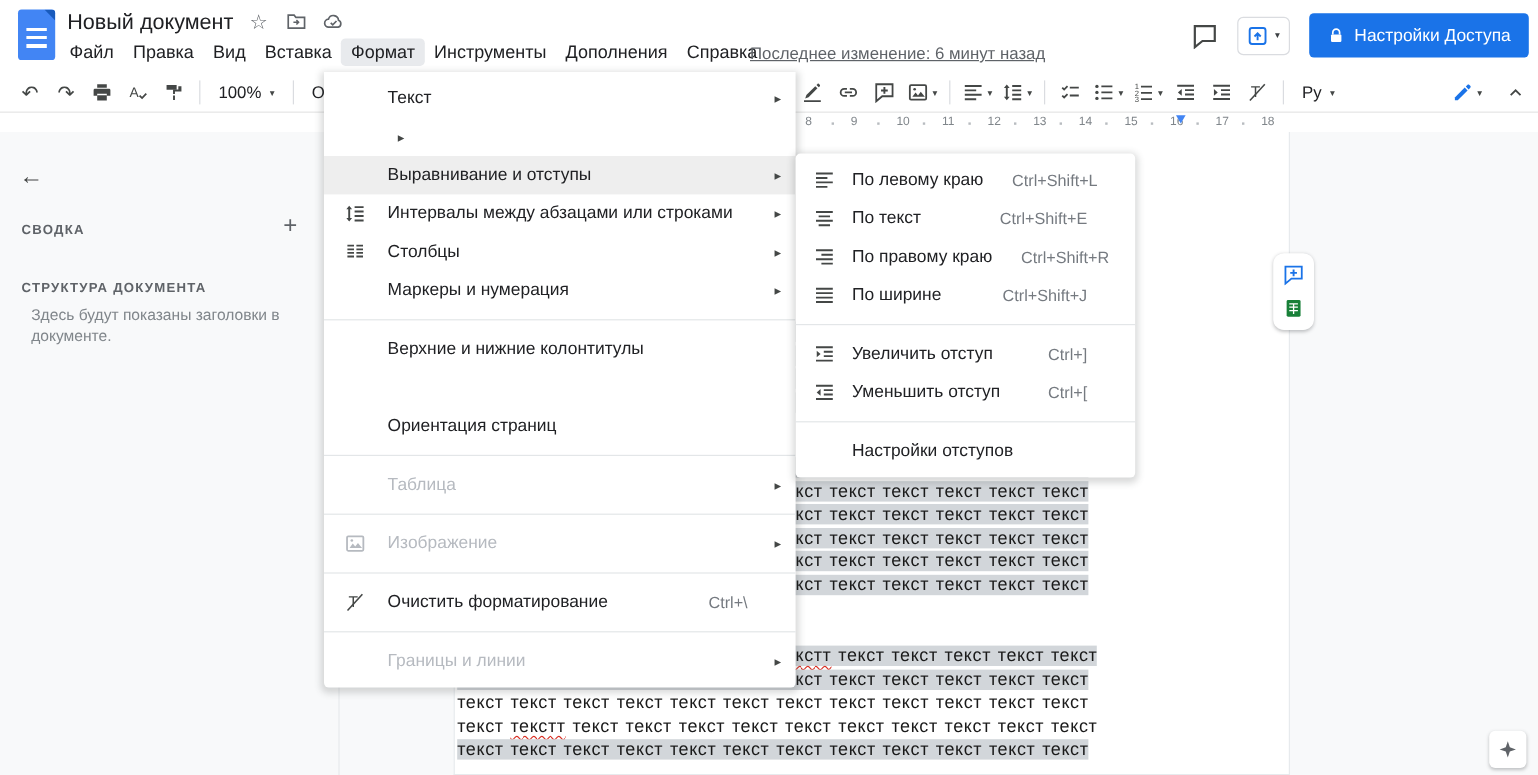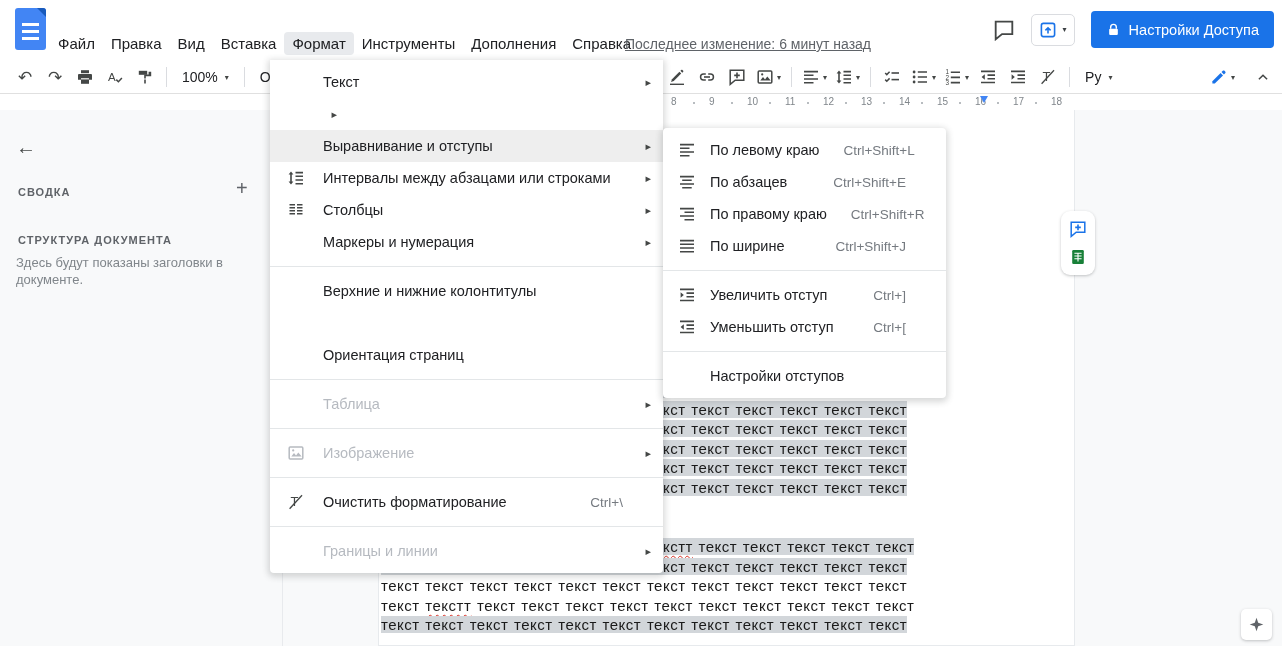--- a/index.html
+++ b/index.html
@@ -47,21 +47,21 @@
   .ruler-marker{position:absolute; left:980px; top:96px; width:0; height:0; border-left:4px solid transparent; border-right:4px solid transparent; border-top:7px solid var(--docsblue); cursor:pointer;}
 
   
   .canvas{position:absolute; left:0; top:110px; width:100%; height:536px; background:#f8f9fa;}
   .outline-panel{position:absolute; left:0; top:110px; width:283px; height:536px; border-right:1px solid #e8eaed;}
   .back-arrow{position:absolute; left:16px; top:26px; font-size:20px; color:var(--icon); cursor:pointer;}
   .panel-label{position:absolute; font-size:11px; letter-spacing:1px; color:var(--gray); font-weight:bold;}
   .summary-label{left:18px; top:76px;}
   .outline-label{left:18px; top:124px;text-align:right;}
   .add-summary{position:absolute; left:236px; top:67px; font-size:20px; color:var(--gray); cursor:pointer;}
-  .empty-text{position:absolute; left:16px; top:144px; width:242px; font-size:13px; line-height:17px; color:#80868b;}
+  .empty-text{position:absolute; left:26px; top:144px; width:242px; font-size:13px; line-height:17px; color:#80868b;}
 
   .page{position:absolute; left:378px; top:110px; width:697px; height:536px; background:#fff; border:1px solid #e7eaed; border-top:none; cursor:text;}
   .doc-text{position:absolute; left:2px; top:157px; white-space:nowrap; font-size:15px; line-height:19.5px; color:#1a1a1a; letter-spacing:.5px; word-spacing:1px;}
   .doc-block + .doc-block{margin-top:35px;}
   .doc-block:nth-child(3){margin-top:40px;}
   .sel{background:var(--sel);}
   .misspelled{text-decoration:underline wavy var(--red); text-decoration-thickness:1px; text-underline-offset:3px;}
 
   .side-actions{position:absolute; left:1061px; top:211px; width:34px; height:64px; background:#fff; border-radius:9px; box-shadow:0 1px 3px rgba(60,64,67,.3); display:flex; flex-direction:column; align-items:center; justify-content:space-evenly; z-index:5;}
   .side-actions .blue{color:var(--accent); cursor:pointer; display:flex;}
@@ -83,20 +83,36 @@
   .mi-arrow{width:14px; margin-right:12px; color:var(--icon); font-size:11px; text-align:right;}
   .menu-divider{height:1px; background:#e3e6e8; margin:8px 0;}
 </style>
 </head>
 <body>
 
 <div id="app">
 
   <div class="header">
     <div class="logo"></div>
+    <div class="title-row">
+      <span class="doc-title">Новый документ</span>
+      <span class="hicon">☆</span>
+      <span class="hicon" id="folder-ic">
+          <svg width="18" height="18" viewBox="0 0 18 18" fill="currentColor">
+            <path d="M2.2 3.6h4.9l1.5 1.9h7.2v9H2.2z" fill="none" stroke="currentColor" stroke-width="1.4"></path>
+            <path d="M6.5 9.6h4M9 7.8l1.8 1.8L9 11.4" fill="none" stroke="currentColor" stroke-width="1.3"></path>
+          </svg>
+        </span>
+      <span class="hicon" id="cloud-ic">
+          <svg width="18" height="18" viewBox="0 0 18 18" fill="currentColor">
+            <path d="M5 13.6a3.3 3.3 0 0 1-.3-6.6 4.3 4.3 0 0 1 8.4.9 3 3 0 0 1-.3 5.7z" fill="none" stroke="currentColor" stroke-width="1.4"></path>
+            <path d="M6.6 10l1.7 1.7 3.1-3.2" fill="none" stroke="currentColor" stroke-width="1.4"></path>
+          </svg>
+        </span>
+    </div>
     <div class="menubar" id="menubar">
         <span class="mitem">Файл</span>
         <span class="mitem">Правка</span>
         <span class="mitem">Вид</span>
         <span class="mitem">Вставка</span>
         <span class="mitem active">Формат</span>
         <span class="mitem">Инструменты</span>
         <span class="mitem">Дополнения</span>
         <span class="mitem">Справка</span>
       </div>
@@ -500,21 +516,21 @@
         <span class="mi-label">По левому краю</span>
         <span class="mi-shortcut">Ctrl+Shift+L</span>
         <span class="mi-arrow"></span>
       </div>
       <div class="menu-item">
         <span class="mi-icon">
           <svg width="18" height="18" viewBox="0 0 18 18" fill="currentColor">
             <path d="M2 2.8h14v1.6H2z M4.2 6.5h9.5v1.6H4.2z M2 10.2h14v1.6H2z M4.2 13.9h9.5v1.6H4.2z"></path>
           </svg>
         </span>
-        <span class="mi-label">По абзацев</span>
+        <span class="mi-label">По текст</span>
         <span class="mi-shortcut">Ctrl+Shift+E</span>
         <span class="mi-arrow"></span>
       </div>
       <div class="menu-item">
         <span class="mi-icon">
           <svg width="18" height="18" viewBox="0 0 18 18" fill="currentColor">
             <path d="M2 2.8h14v1.6H2z M6.5 6.5H16v1.6H6.5z M2 10.2h14v1.6H2z M6.5 13.9H16v1.6H6.5z"></path>
           </svg>
         </span>
         <span class="mi-label">По правому краю</span>

